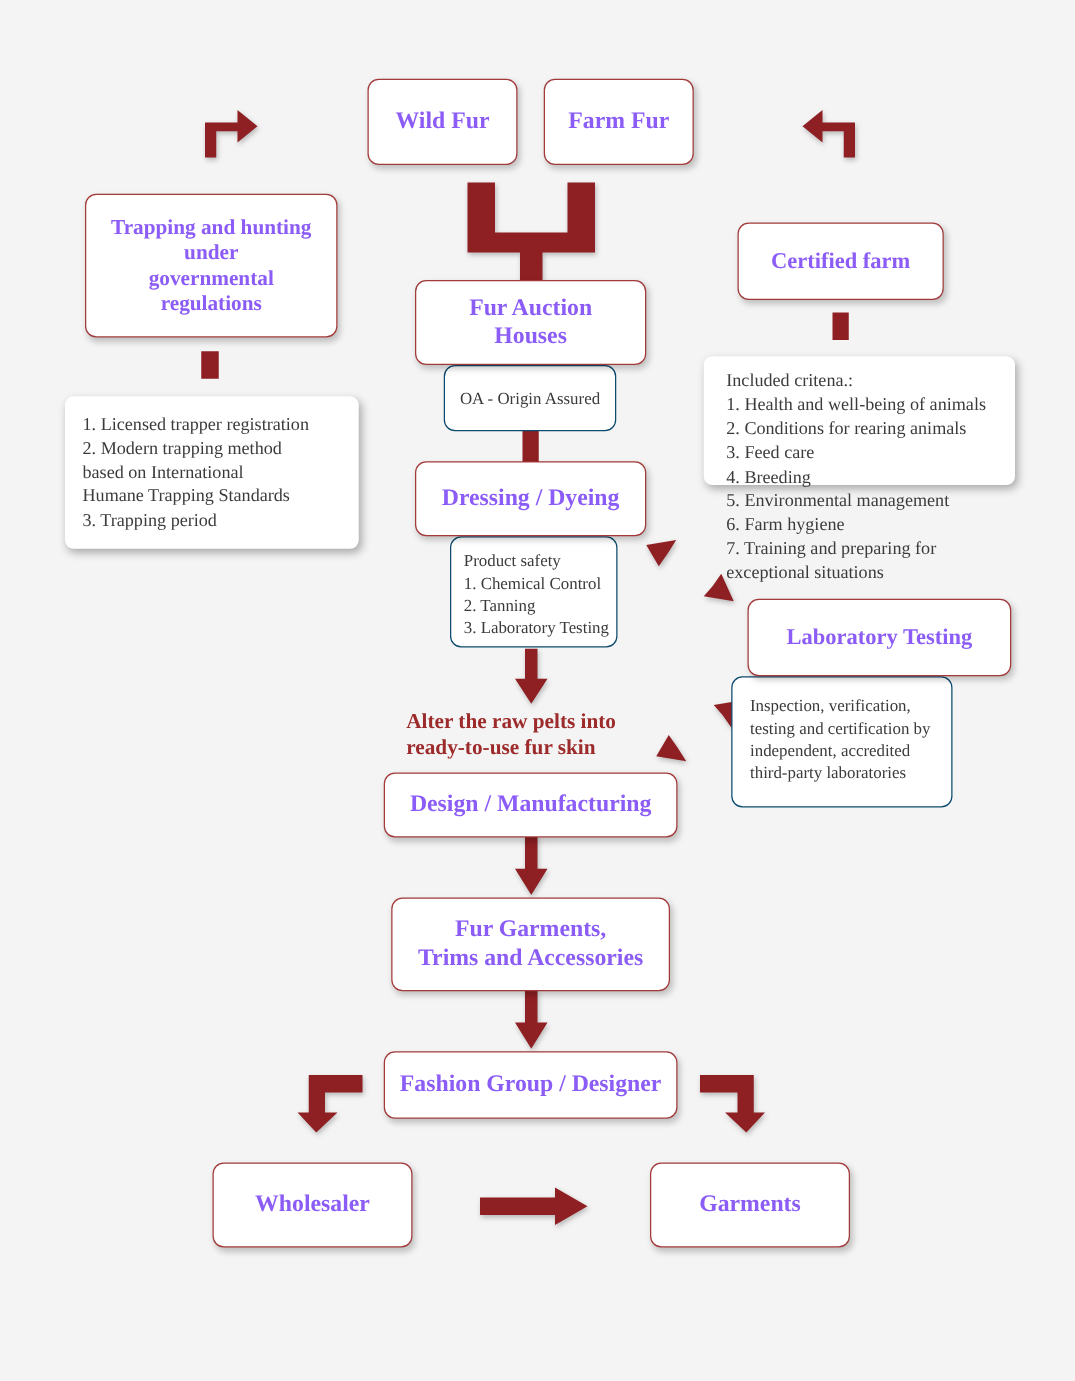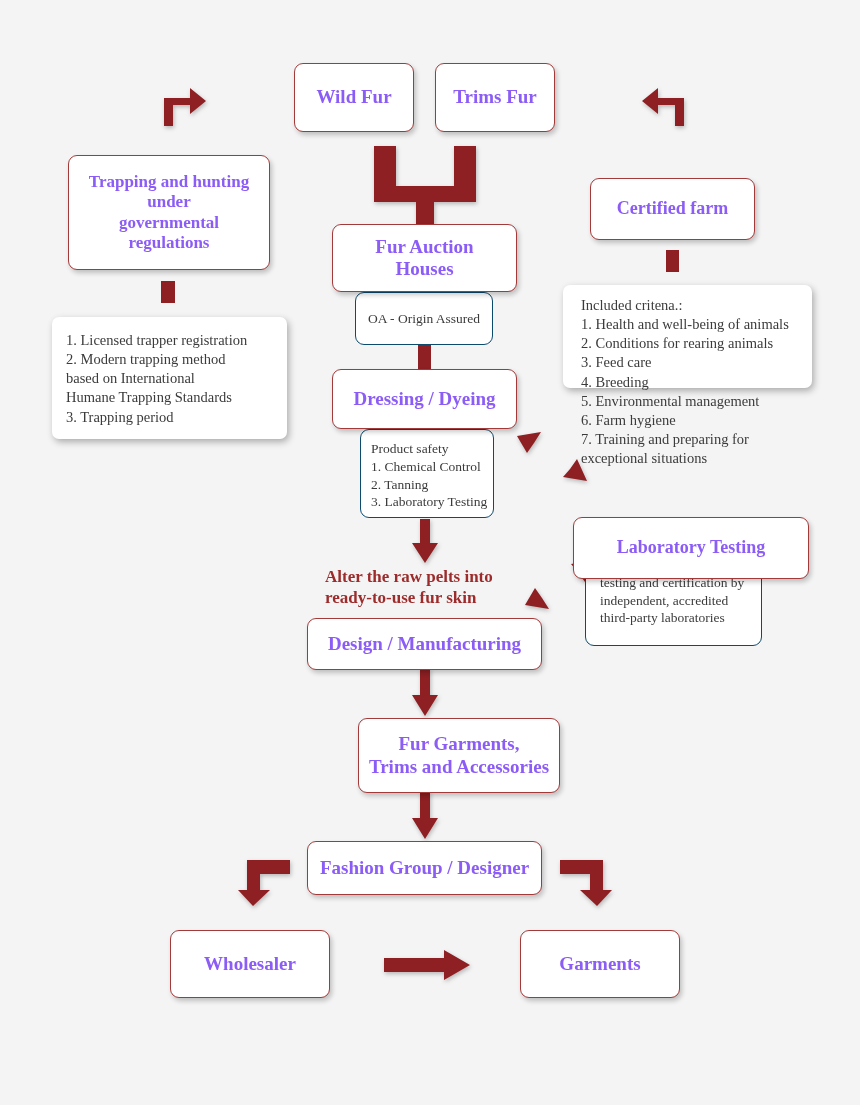--- a/index.html
+++ b/index.html
@@ -80,21 +80,21 @@
   
   .shadow-soft { filter: drop-shadow(1.5px 2px 2px rgba(0,0,0,0.25)); }
 </style>
 </head>
 <body>
 
 <div id="canvas">
 
   <div class="node" style="left:294px; top:63px; width:120px; height:69px; font-size:19px;">Wild Fur</div>
 
-  <div class="node" style="left:435px; top:63px; width:120px; height:69px; font-size:19px;">Trims Fur</div>
+  <div class="node" style="left:435px; top:63px; width:120px; height:69px; font-size:19px;">Farm Fur</div>
 
   <div class="conn shadow-soft" style="left:160px; top:84px; width:48px; height:42px;">
     <svg width="48" height="42" viewBox="0 0 48 42">
       <path d="M4,42 L4,14 L30,14 L30,4 L46,17 L30,30 L30,21 L13,21 L13,42 Z" fill="#8e1f23"></path>
     </svg>
   </div>
 
   <div class="conn shadow-soft" style="left:640px; top:84px; width:48px; height:42px;">
     <svg width="48" height="42" viewBox="0 0 48 42">
       <path d="M44,42 L44,14 L18,14 L18,4 L2,17 L18,30 L18,21 L35,21 L35,42 Z" fill="#8e1f23"></path>
@@ -166,32 +166,32 @@
 ready-to-use fur skin</div>
 
   <div class="node" style="left:307px; top:618px; width:235px; height:52px; font-size:19px;">Design / Manufacturing</div>
 
   <div class="conn shadow-soft" style="left:412px; top:668px; width:26px; height:48px;">
     <svg width="26" height="48" viewBox="0 0 26 48">
       <path d="M8,0 L18,0 L18,27 L26,27 L13,48 L0,27 L8,27 Z" fill="#8e1f23"></path>
     </svg>
   </div>
 
-  <div class="node" style="left:313px; top:718px; width:202px; height:75px; font-size:19px; white-space:pre-line;margin-left:45px;">Fur Garments,
+  <div class="node" style="left:313px; top:718px; width:223px; height:75px; font-size:19px; white-space:pre-line;">Fur Garments,
 Trims and Accessories</div>
 
   <div class="conn shadow-soft" style="left:412px; top:791px; width:26px; height:48px;">
     <svg width="26" height="48" viewBox="0 0 26 48">
       <path d="M8,0 L18,0 L18,27 L26,27 L13,48 L0,27 L8,27 Z" fill="#8e1f23"></path>
     </svg>
   </div>
 
   <div class="node" style="left:307px; top:841px; width:235px; height:54px; font-size:19px;">Fashion Group / Designer</div>
 
-  <div class="node" style="left:573px; top:479px; width:236px; height:62px; font-size:18px;margin-top:38px;">Laboratory Testing</div>
+  <div class="node" style="left:598px; top:479px; width:211px; height:62px; font-size:18px;">Laboratory Testing</div>
 
   <div class="panel" style="left:585px; top:541px; width:177px; height:105px; font-size:13.5px; padding:14px 0 0 14px;">
     <div class="pl">Inspection, verification,
 testing and certification by
 independent, accredited
 third-party laboratories</div>
   </div>
 
   <div class="conn shadow-soft" style="left:516px; top:432px; width:72px; height:50px;">
     <svg width="72" height="50" viewBox="0 0 72 50">

